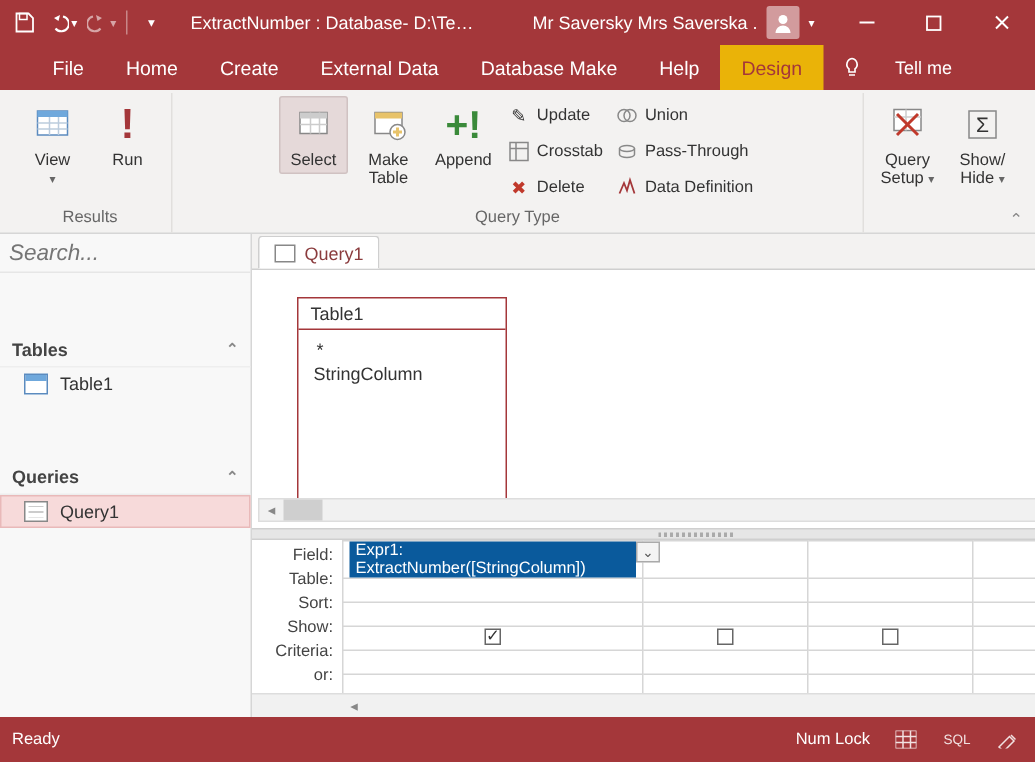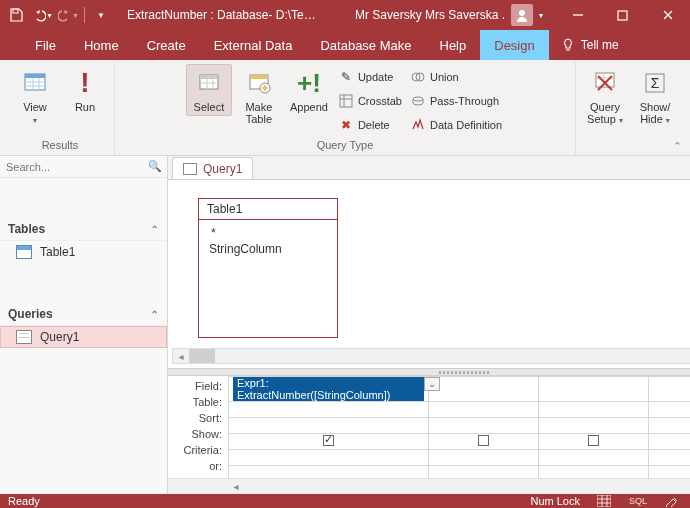--- a/index.html
+++ b/index.html
@@ -13,22 +13,22 @@
   .qat-sep { width: 1px; height: 16px; background: rgba(255,255,255,.4); }
   .title-text { flex: 0 0 auto; font-size: 12px; text-align: left; padding-left: 16px; white-space: nowrap; overflow: hidden; }
   .user-area { display: flex; align-items: center; gap: 6px; padding: 0 4px 0 10px; font-size: 12px; }
   .avatar { width: 22px; height: 22px; background: rgba(255,255,255,.5); border-radius: 2px; display: flex; align-items: center; justify-content: center; }
   .winctl { display: flex; margin-left: 8px; }
   .winbtn { width: 45px; height: 30px; display: flex; align-items: center; justify-content: center; font-size: 12px; }
 
   
   .menubar { height: 30px; background: #a4373a; color: #fff; display: flex; align-items: stretch; padding-left: 21px; }
   .menu-tab { padding: 0 14px; display: flex; align-items: center; font-size: 13px; cursor: pointer; }
-  .menu-tab.active { background: #7dd3fc; color: #a4373a; }
-  .tellme { display: flex; align-items: center; gap: 6px; padding: 0 12px; }
+  .menu-tab.active { background: #eab308; color: #a4373a; }
+  .tellme { display: flex; align-items: center; gap: 22px; padding: 0 12px; }
 
   
   .ribbon { height: 96px; background: #f3f2f1; border-bottom: 1px solid #d6d6d6; display: flex; align-items: stretch; padding: 2px 6px 0 6px; position: relative; }
   .rgroup { display: flex; flex-direction: column; align-items: center; padding: 2px 6px; border-right: 1px solid #e1dfdd; }
   .rgroup:last-of-type { border-right: none; }
   .rgroup-controls { flex: 1; display: flex; align-items: flex-start; gap: 4px; }
   .rgroup-label { font-size: 11px; color: #666; padding: 2px 0; }
   .bigbtn { display: flex; flex-direction: column; align-items: center; justify-content: flex-start; width: 46px; padding: 2px 2px; gap: 2px; border: 1px solid transparent; border-radius: 2px; }
   .bigbtn.selected { background: #e5d9d9; border-color: #d0c2c2; }
   .bigbtn .icon { font-size: 20px; height: 32px; display: flex; align-items: center; justify-content: center; }
@@ -38,21 +38,21 @@
   .smallbtn { display: flex; align-items: center; gap: 4px; font-size: 11px; padding: 1px 2px; height: 22px; white-space: nowrap; }
   .smallbtn .sicn { width: 16px; height: 16px; display: inline-flex; align-items: center; justify-content: center; font-size: 12px; }
   .collapse-caret { position: absolute; right: 8px; bottom: 2px; font-size: 11px; color: #888; }
 
   
   .workarea { flex: 1; display: flex; min-height: 0; }
   .navpane { width: 168px; background: #f8f8f8; border-right: 1px solid #d6d6d6; display: flex; flex-direction: column; }
   .nav-header { height: 32px; display: flex; align-items: center; justify-content: space-between; padding: 0 8px; color: #a4373a; font-size: 16px; font-weight: 600; border-bottom: 1px solid #e6e6e6; }
   .nav-header .r { display: flex; gap: 6px; font-size: 11px; color: #888; }
   .nav-search { display: flex; align-items: center; padding: 4px 6px; border-bottom: 1px solid #e6e6e6; }
-  .nav-search input { flex: 1; border: none; background: transparent; font-size: 11px; color: #999; outline: none; }
+  .nav-search input { flex: 1; border: none; background: transparent; font-size: 15px; font-style: italic; color: #999; outline: none; }
   .nav-section { padding: 4px 8px; font-weight: 600; color: #444; display: flex; align-items: center; justify-content: space-between; border-bottom: 1px solid #eee; font-size: 12px; margin-top: 40px; }
   .nav-item { padding: 4px 8px 4px 16px; display: flex; align-items: center; gap: 8px; font-size: 12px; }
   .nav-item.selected { background: #f7dada; outline: 1px solid #e9b9b9; outline-offset: -1px; }
   .nav-icon { width: 16px; height: 14px; display: inline-block; }
   .nav-icon.table { background: linear-gradient(#6fa8dc,#6fa8dc) 0 0/100% 4px no-repeat, #fff; border: 1px solid #5b8bbf; }
   .nav-icon.query { border: 1px solid #888; background: #fff; position: relative; }
   .nav-icon.query::after { content: ""; position: absolute; inset: 2px; background: repeating-linear-gradient(#ccc 0 1px, transparent 1px 4px); }
 
   
   .docarea { flex: 1; display: flex; flex-direction: column; background: #e6e6e6; }
@@ -79,21 +79,21 @@
   table.qbe td { border: 1px solid #d6d6d6; height: 16px; padding: 0 4px; min-width: 110px; font-size: 11px; vertical-align: middle; }
   table.qbe td.first { min-width: 200px; }
   .fieldcell { background: #0a5a9c; color: #fff; padding: 0 4px; display: inline-block; }
   .dropdown-handle { position: absolute; top: 1px; left: 196px; width: 16px; height: 14px; border: 1px solid #aaa; background: #f4f4f4; font-size: 9px; display: flex; align-items: center; justify-content: center; color: #555; }
   .chk { display: inline-block; width: 11px; height: 11px; border: 1px solid #666; position: relative; }
   .chk.checked::after { content: "✓"; position: absolute; top: -3px; left: 0; font-size: 11px; }
   .grid-hscroll { height: 16px; background: #f1f1f1; border-top: 1px solid #ddd; display: flex; align-items: center; }
   .grid-hscroll .arrow { width: 16px; height: 100%; display: flex; align-items: center; justify-content: center; color: #888; font-size: 10px; }
 
   
-  .statusbar { height: 14px; background: #a4373a; color: #fff; display: flex; align-items: center; padding: 0 8px; font-size: 11px; justify-content: space-between; }
+  .statusbar { height: 30px; background: #a4373a; color: #fff; display: flex; align-items: center; padding: 0 8px; font-size: 11px; justify-content: space-between; }
   .statusbar .right { display: flex; align-items: center; gap: 14px; }
   .viewbtn { width: 20px; height: 16px; display: flex; align-items: center; justify-content: center; font-size: 11px; opacity: .85; }
   .spacer { flex: 1; }
 
   svg { display: block; }
   .ico-grid { width: 24px; height: 24px; }
 </style>
 </head>
 <body>
 

